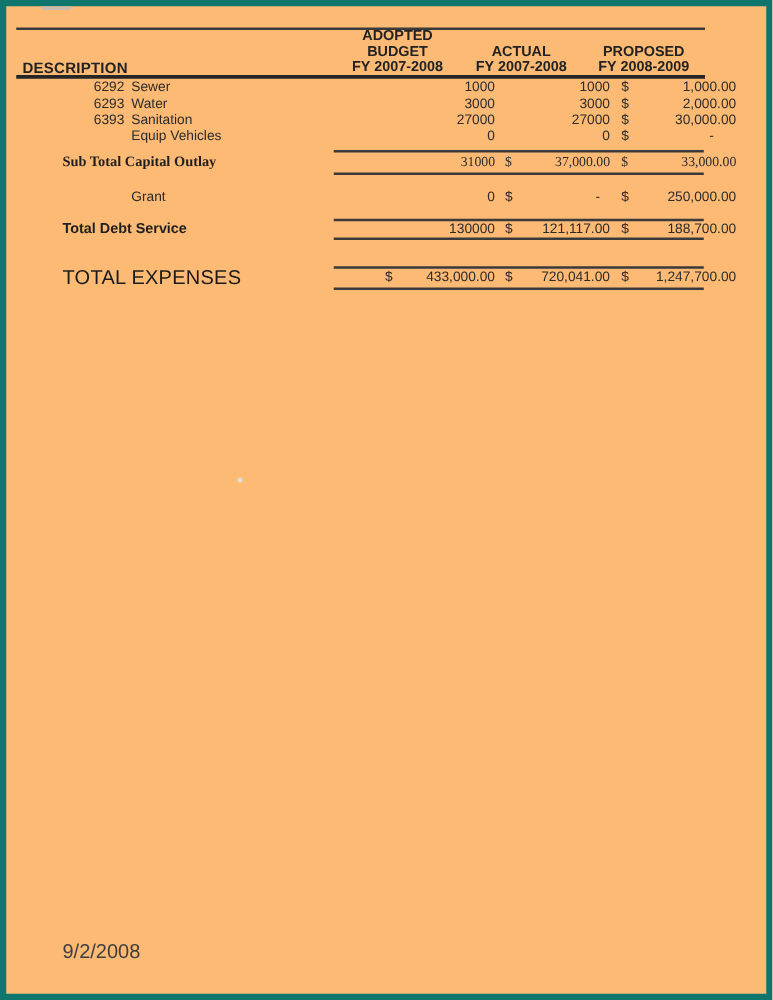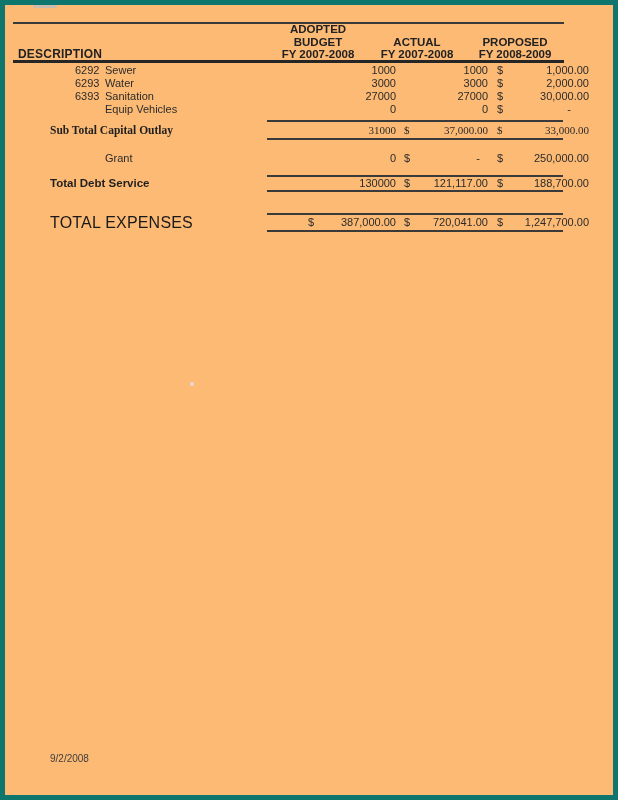--- a/index.html
+++ b/index.html
@@ -61,21 +61,21 @@
   .c-d0       { left: 270px; width: 14px; }
   .c-adopted  { left: 248px; width: 110px; text-align: right; }
   .c-d1       { left: 366px; width: 12px; }
   .c-actual   { left: 380px; width: 70px; text-align: right; }
   .c-d2       { left: 459px; width: 12px; }
   .c-proposed { left: 475px; width: 76px; text-align: right; }
   .dash-sm { padding-right: 8px; }
   .dash-lg { padding-right: 18px; }
   .footer-date {
     position: absolute; top: 748px; left: 45px;
-    font-size: 10px; color: #3e3e3e;
+    font-size: 16px; color: #3e3e3e;
   }
 </style>
 </head>
 <body>
 
 <div class="page">
 
   <div class="smudge"></div>
   <div class="edge-right"></div>
   <div class="dot"></div>
@@ -160,21 +160,21 @@
     <span class="cell c-actual">121,117.00</span>
     <span class="cell c-d2">$</span>
     <span class="cell c-proposed">188,700.00</span>
   </div>
   <div class="rule rule-seg" style="top:185px;"></div>
 
   <div class="rule rule-seg" style="top:208px;"></div>
   <div class="row" style="top:211px;">
     <span class="cell c-tlabel">TOTAL EXPENSES</span>
     <span class="cell c-d0">$</span>
-    <span class="cell c-adopted">387,000.00</span>
+    <span class="cell c-adopted">433,000.00</span>
     <span class="cell c-d1">$</span>
     <span class="cell c-actual">720,041.00</span>
     <span class="cell c-d2">$</span>
     <span class="cell c-proposed">1,247,700.00</span>
   </div>
   <div class="rule rule-seg" style="top:225px;"></div>
 
   <div class="footer-date">9/2/2008</div>
 
 </div>

